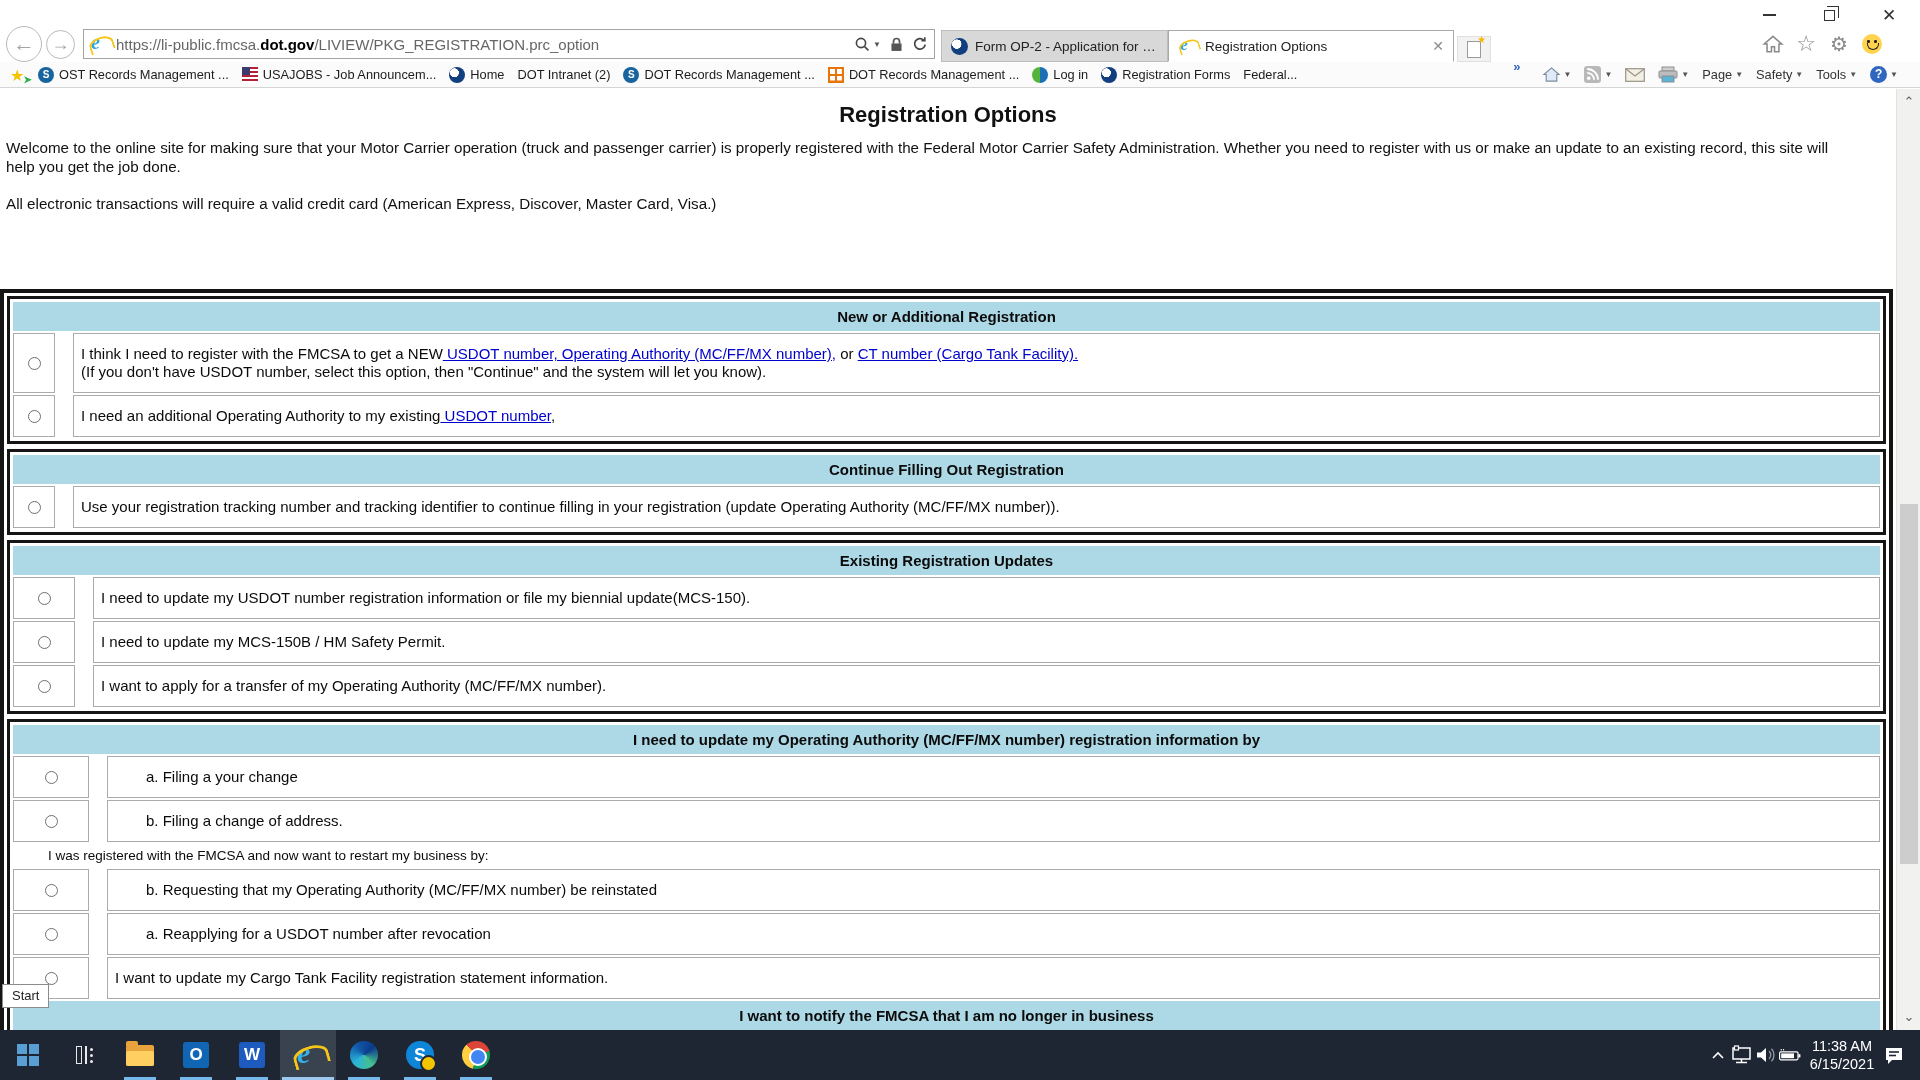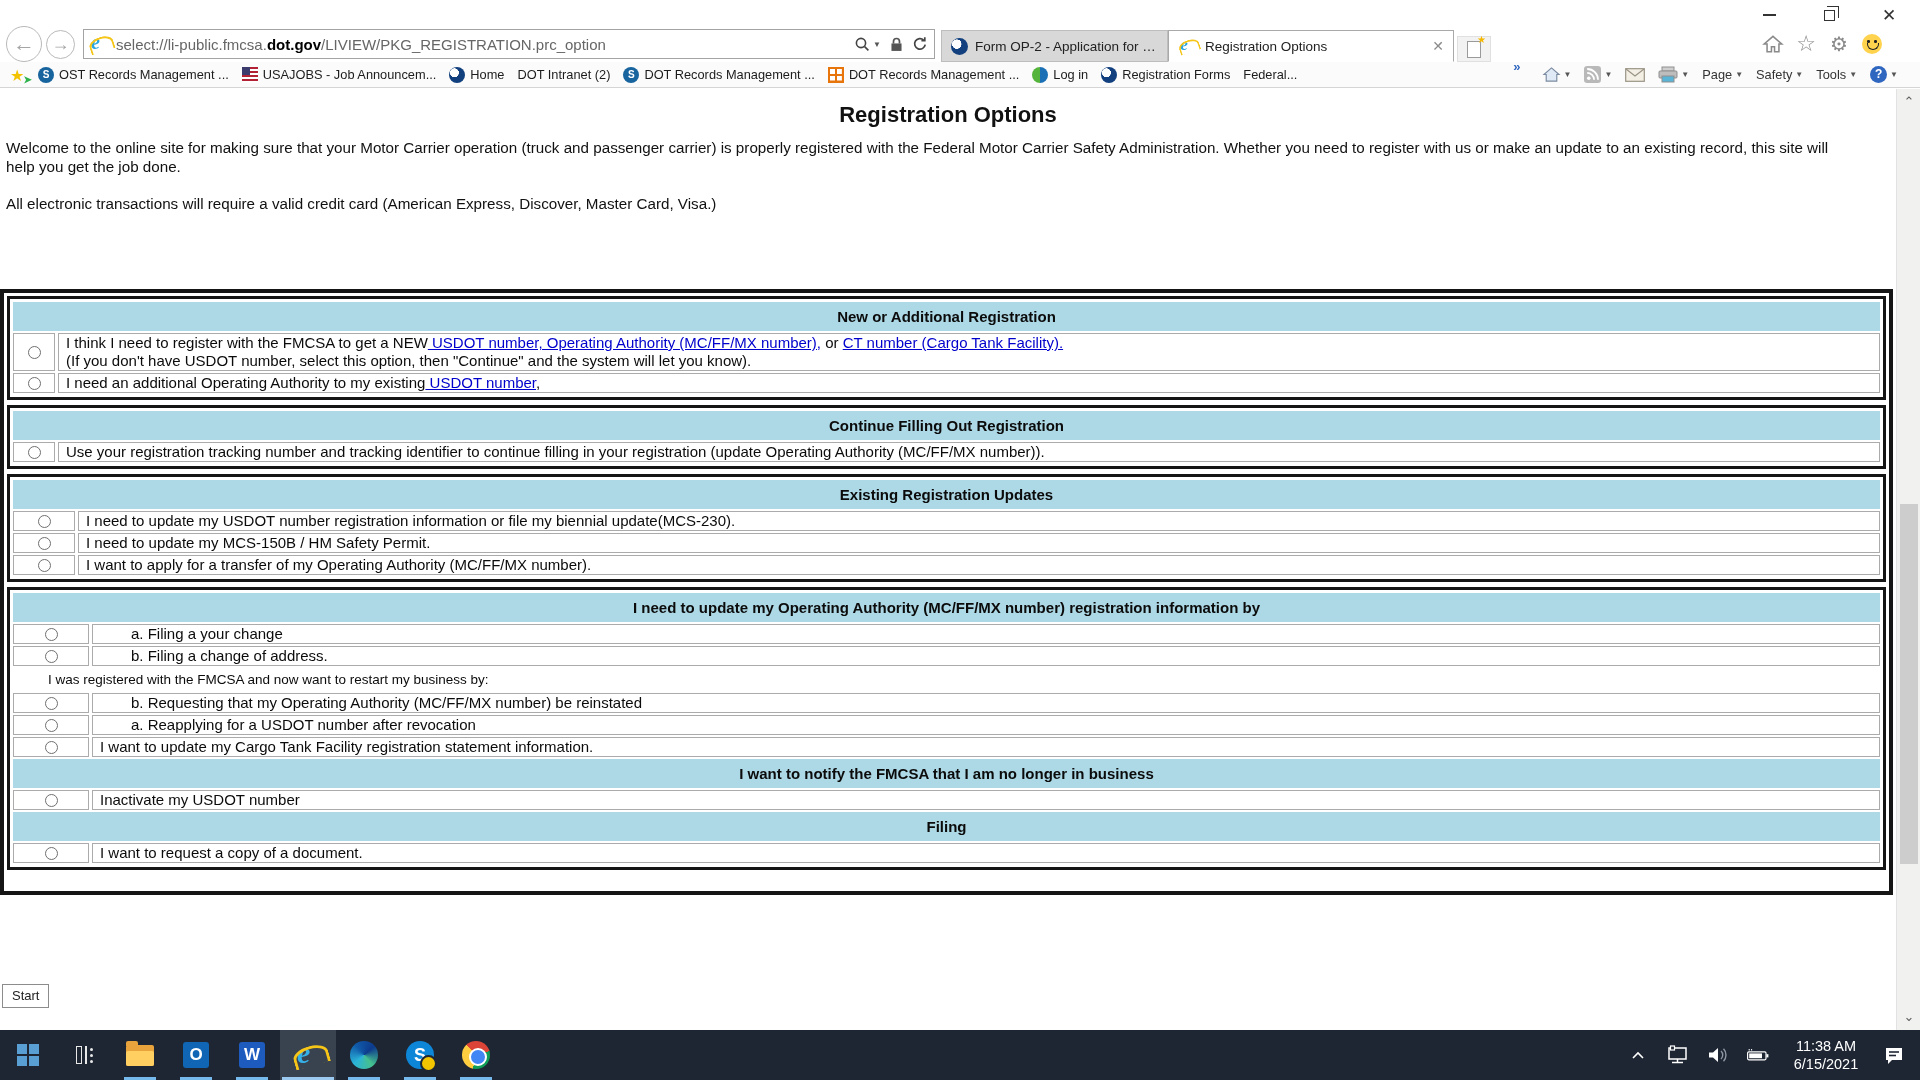--- a/index.html
+++ b/index.html
@@ -78,21 +78,21 @@
   .intro { font-size:15.2px; color:#111; line-height:19px; padding:0 28px 0 6px; max-width:1880px; }
   .credit { font-size:15.2px; color:#111; margin-top:19px; padding-left:6px; }
 
   .tables-wrap { margin-top:77px; width:1893px; border:4px solid #151515; background:#fff; padding:3px; }
   .section { border:3px solid #151515; margin-bottom:5px; background:#fff; padding:2px; }
   .shdr { background:#add8e6; text-align:center; font-size:15px; font-weight:700; color:#0b0b0b; padding:6px 0; margin:1px; }
   .row { display:flex; align-items:stretch; margin:2px 1px; }
   .radiocell { border:1px solid #ababab; display:flex; align-items:center; justify-content:center; flex:0 0 auto; }
   .rc-a { width:42px; } .rc-b { width:62px; } .rc-c { width:76px; }
   .radio { width:13px; height:13px; border:1px solid #6f6f6f; border-radius:50%; background:#fff; }
-  .txtcell { border:1px solid #ababab; flex:1; margin-left:3px; padding:0 7px; font-size:15px; color:#0b0b0b; line-height:18px; }
+  .txtcell { border:1px solid #ababab; flex:1; margin-left:18px; padding:11px 7px; font-size:15px; color:#0b0b0b; line-height:18px; }
   .txtcell.indent { padding-left:38px; }
   .noterow { font-size:13.5px; color:#0b0b0b; padding:4px 0 4px 36px; }
   .link { color:#0000cc; text-decoration:underline; cursor:pointer; }
   .btnrow { text-align:center; padding:7px 0 6px; }
 
   
   .scrollbar { position:absolute; top:89px; right:0; width:24px; height:941px; background:#f1f1f0; border-left:1px solid #e2e2e2; }
   .sb-arrow { position:absolute; left:0; width:24px; height:22px; color:#606060; font-size:13px; text-align:center; line-height:22px; }
   .sb-up { top:2px; } .sb-down { bottom:2px; }
   .sb-thumb { position:absolute; left:3px; width:18px; top:415px; height:360px; background:#cdcdcd; }
@@ -121,21 +121,21 @@
   .skype { position:relative; width:28px; height:28px; border-radius:50%; background:#0d86d8; color:#fff; font:700 18px/28px "Liberation Sans",sans-serif; text-align:center; }
   .skype::after { content:""; position:absolute; right:-3px; bottom:-3px; width:13px; height:13px; border-radius:50%; background:#f2c500; border:2px solid #1e2633; }
   .chromeico { position:relative; width:28px; height:28px; border-radius:50%; background:conic-gradient(from -45deg, #db4437 0 33%, #0f9d58 33% 66%, #ffcd40 66% 100%); }
   .chromeico::after { content:""; position:absolute; left:7px; top:7px; width:14px; height:14px; border-radius:50%; background:#4285f4; border:2.5px solid #fff; }
   .taskview { display:flex; gap:3px; align-items:center; }
   .taskview .c1 { width:6px; height:18px; border:1.5px solid #e8e8e8; }
   .taskview .c2 { width:2px; height:18px; background:#e8e8e8; }
   .taskview .c3 { display:flex; flex-direction:column; gap:3px; }
   .taskview .c3 i { width:3px; height:3px; background:#e8e8e8; border-radius:50%; }
 
-  .tray { margin-left:auto; display:flex; align-items:center; gap:16px; padding-right:14px; color:#fff; }
+  .tray { margin-left:auto; display:flex; align-items:center; gap:0; padding-right:14px; color:#fff; }
   .trayico { display:flex; align-items:center; justify-content:center; width:24px; height:30px; }
   .clock { text-align:center; font-size:14.5px; line-height:18px; color:#fff; min-width:80px; }
 </style>
 </head>
 <body>
 
 <div class="chrome">
   <div class="titlebar">
     <div class="winbtns">
       <div class="winbtn">
@@ -149,21 +149,21 @@
   </div>
 
   <div class="navrow">
     <div class="navcircle back">←</div>
     <div class="navcircle fwd">→</div>
 
     <div class="addressbar">
       <span class="ie-e">
           <span class="glyph">e</span>
         </span>
-      <span class="urltext"><span>select://li-public.fmcsa.</span><b>dot.gov</b><span>/LIVIEW/PKG_REGISTRATION.prc_option</span></span>
+      <span class="urltext"><span>https://li-public.fmcsa.</span><b>dot.gov</b><span>/LIVIEW/PKG_REGISTRATION.prc_option</span></span>
       <span class="abar-ico">
         <svg width="16" height="16" viewBox="0 0 16 16">
             <circle cx="7" cy="7" r="4.6" fill="none" stroke="#444" stroke-width="1.6"></circle>
             <line x1="10.6" y1="10.6" x2="14.4" y2="14.4" stroke="#444" stroke-width="1.6"></line>
           </svg>
         <span class="tinycaret">▼</span>
       </span>
       <span class="abar-ico">
         <svg width="13" height="15" viewBox="0 0 12 14">
             <path d="M3.2 6 V4.2 a2.8 2.8 0 0 1 5.6 0 V6" fill="none" stroke="#555" stroke-width="1.6"></path>
@@ -337,21 +337,21 @@
         <div class="txtcell">Use your registration tracking number and tracking identifier to continue filling in your registration (update Operating Authority (MC/FF/MX number)).</div>
       </div>
     </div>
 
     <div class="section">
       <div class="shdr">Existing Registration Updates</div>
       <div class="row">
         <div class="radiocell rc-b">
             <span class="radio"></span>
           </div>
-        <div class="txtcell">I need to update my USDOT number registration information or file my biennial update(MCS-230).</div>
+        <div class="txtcell">I need to update my USDOT number registration information or file my biennial update(MCS-150).</div>
       </div>
       <div class="row">
         <div class="radiocell rc-b">
             <span class="radio"></span>
           </div>
         <div class="txtcell">I need to update my MCS-150B / HM Safety Permit.</div>
       </div>
       <div class="row">
         <div class="radiocell rc-b">
             <span class="radio"></span>

